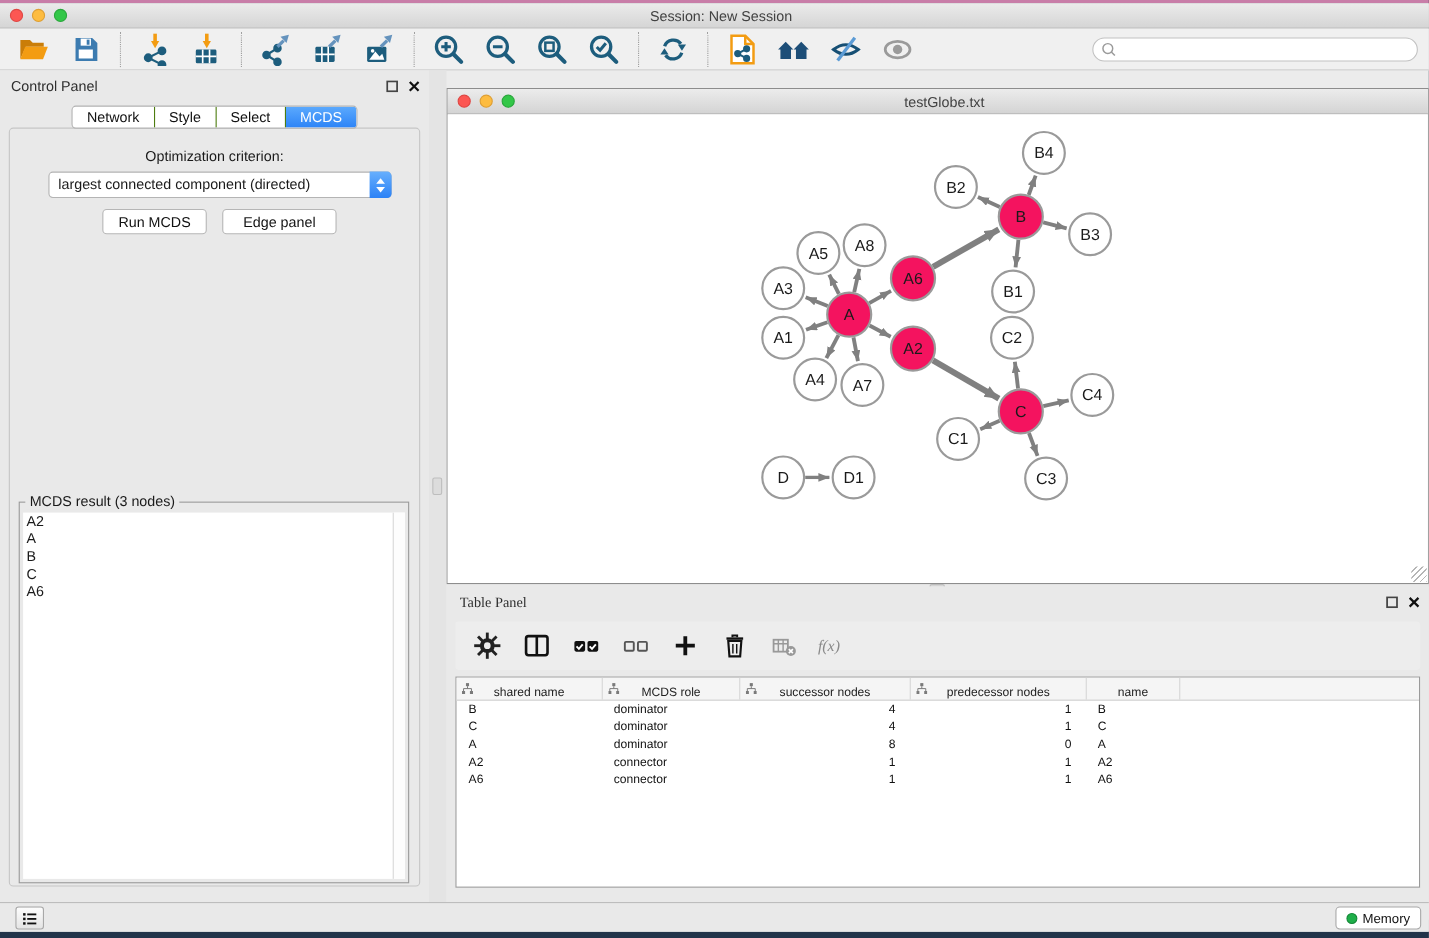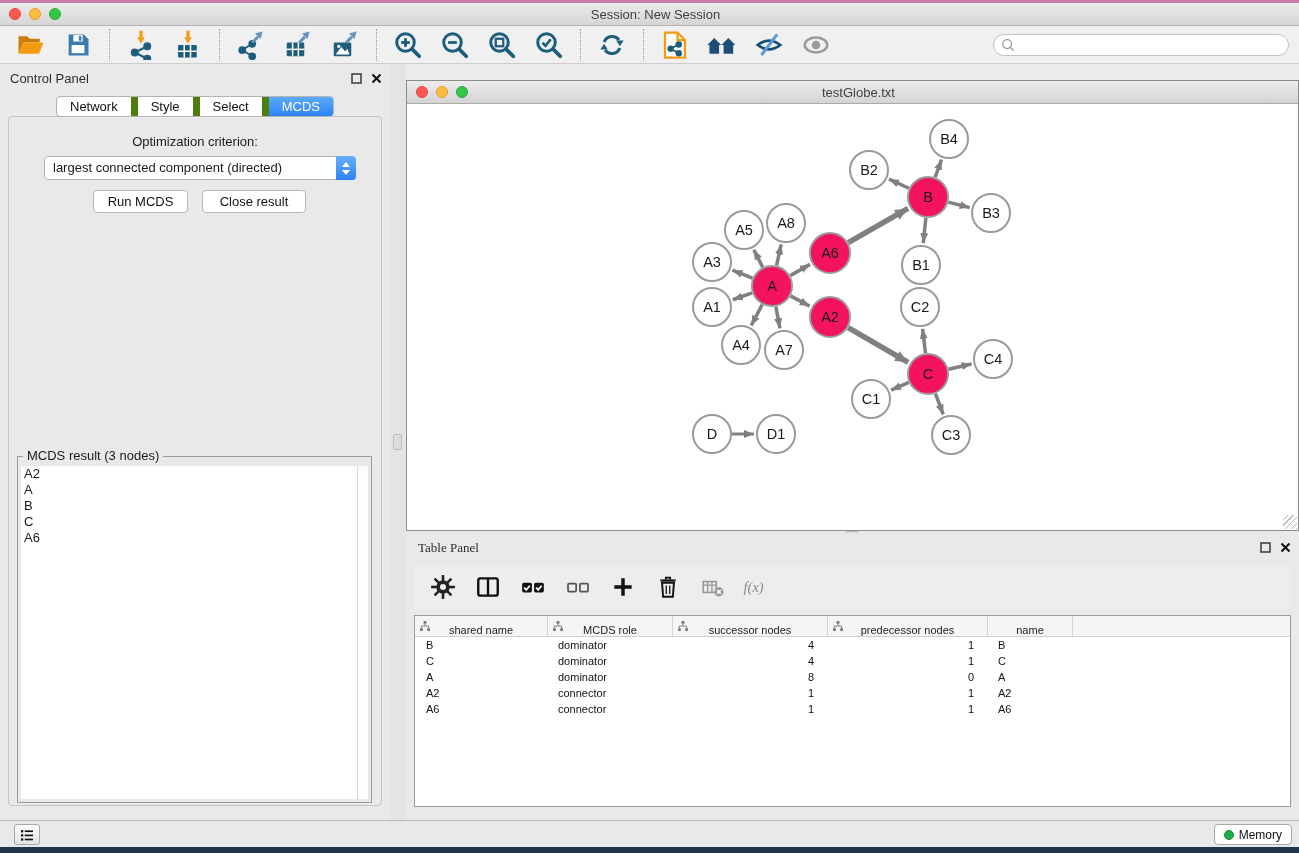--- a/index.html
+++ b/index.html
@@ -35,21 +35,21 @@
 
   
   .main { position:absolute; top:61px; left:0; right:0; height:756px; }
 
   
   .control-panel { position:absolute; left:0; top:0; width:390px; height:100%; background:#e9e9e9; }
   .cp-header { height:30px; line-height:30px; padding-left:10px; color:#2e2e2e; }
   .panel-icons { position:absolute; top:9px; right:8px; display:flex; gap:9px; align-items:center; }
   .seg { display:inline-flex; border:1px solid #b3b3b3; border-radius:4px; overflow:hidden;
     background:#fff; height:21px; }
-  .seg .tab { padding:0 13px; line-height:20px; font-size:13px; border-left:7px solid #4d7c0f; color:#111; }
+  .seg .tab { padding:0 13px; line-height:20px; font-size:13px; border-left:1px solid #4d7c0f; color:#111; }
   .seg .tab:first-child { border-left:none; }
   .seg .tab.sel { background:linear-gradient(#5ba9fd,#2d84f7); color:#fff; }
   #cp-tabs { position:absolute; top:32px; left:50%; transform:translateX(-50%); z-index:2; }
   .cp-content { position:absolute; top:52px; left:8px; right:8px; bottom:14px;
     border:1px solid #c6c6c6; border-radius:4px; background:#e9e9e9; }
   .opt-label { position:absolute; top:70px; left:0; width:390px; text-align:center; }
   .dropdown { position:absolute; top:92px; left:44px; width:312px; height:24px; background:#fff;
     border:1px solid #b4b4b4; border-radius:4px; line-height:22px; padding-left:8px; }
   .stepper { position:absolute; right:-1px; top:-1px; width:20px; height:24px;
     background:linear-gradient(#67affd,#2c82f6); border-radius:0 4px 4px 0;
@@ -318,21 +318,21 @@
       <div class="cp-content"></div>
       <div class="opt-label">Optimization criterion:</div>
       <div class="dropdown">
         <span>largest connected component (directed)</span>
         <span class="stepper">
             <span class="tri-up"></span>
             <span class="tri-down"></span>
           </span>
       </div>
       <button class="pbtn btn-run">Run MCDS</button>
-      <button class="pbtn btn-close">Close result</button>
+      <button class="pbtn btn-close">Edge panel</button>
       <div class="groupbox">
         <span class="legend">MCDS result (3 nodes)</span>
         <div class="mcds-listbox" id="mcds-list">
             <div class="li">A2</div>
             <div class="li">A</div>
             <div class="li">B</div>
             <div class="li">C</div>
             <div class="li">A6</div>
           </div>
         <div class="mcds-scroll"></div>

